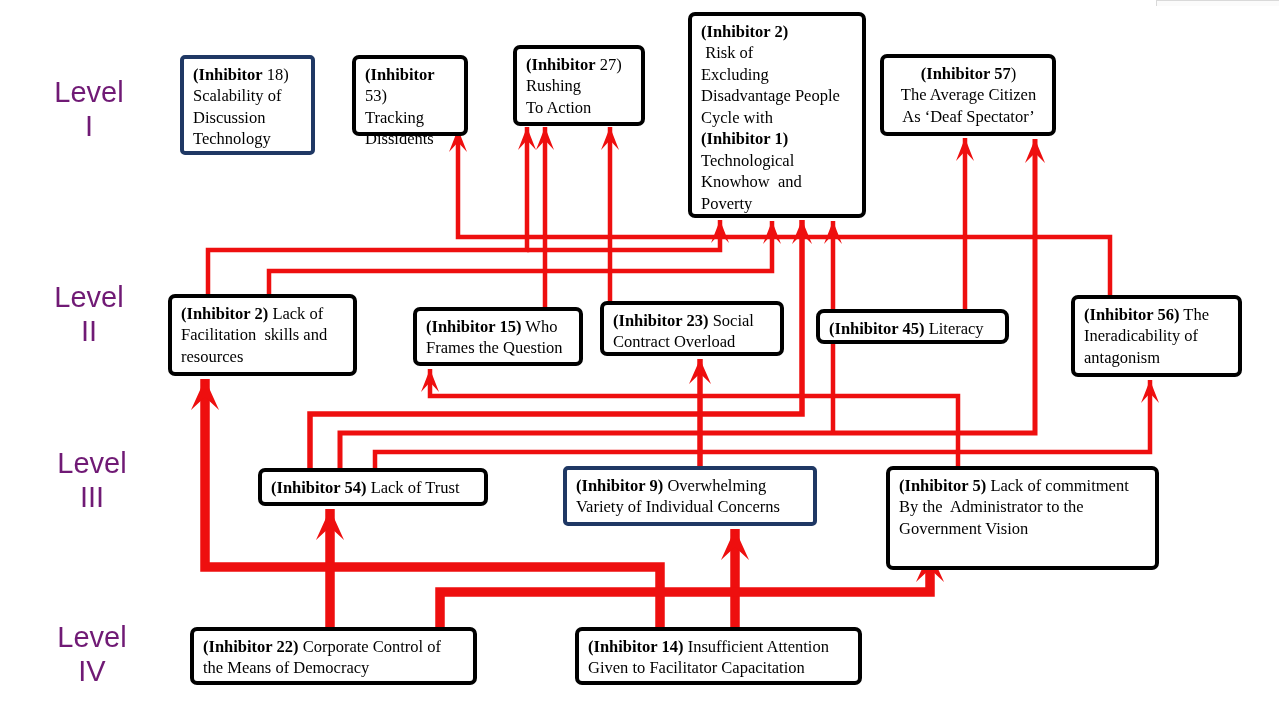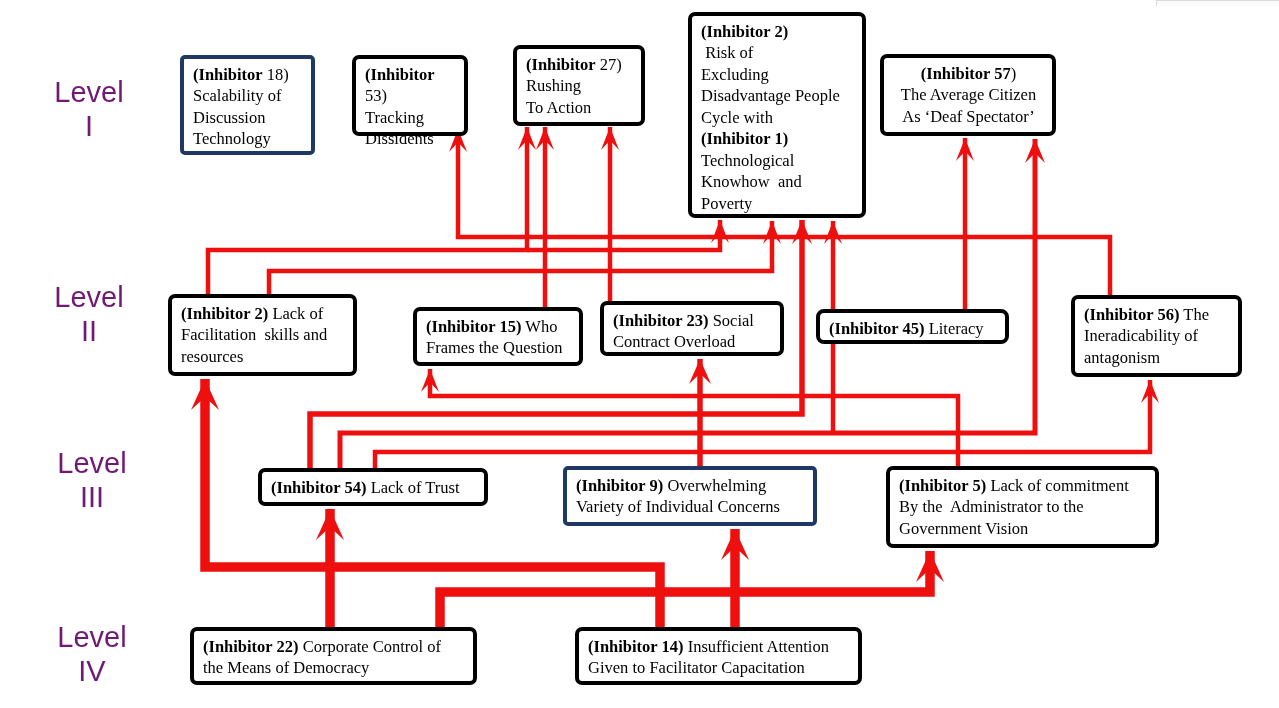--- a/index.html
+++ b/index.html
@@ -141,20 +141,20 @@
 Frames the Question</span></div>
     <div class="box" style="left: 600px; top: 301px; width: 184px; height: 55px;"><b>(Inhibitor 23)</b><span> Social
 Contract Overload</span></div>
     <div class="box" style="left: 816px; top: 309px; width: 193px; height: 35px; border-radius: 8px;"><b>(Inhibitor 45)</b><span> Literacy</span></div>
     <div class="box" style="left: 1071px; top: 295px; width: 171px; height: 82px;"><b>(Inhibitor 56)</b><span> The
 Ineradicability of
 antagonism</span></div>
     <div class="box" style="left: 258px; top: 468px; width: 230px; height: 38px;"><b>(Inhibitor 54)</b><span> Lack of Trust</span></div>
     <div class="box navy" style="left: 563px; top: 466px; width: 254px; height: 60px;"><b>(Inhibitor 9)</b><span> Overwhelming
 Variety of Individual Concerns</span></div>
-    <div class="box" style="left: 886px; top: 466px; width: 273px; height: 82px;"><b>(Inhibitor 5)</b><span> Lack of commitment
+    <div class="box" style="left: 886px; top: 466px; width: 273px; height: 104px;"><b>(Inhibitor 5)</b><span> Lack of commitment
 By the  Administrator to the
 Government Vision</span></div>
     <div class="box" style="left: 190px; top: 627px; width: 287px; height: 58px;"><b>(Inhibitor 22)</b><span> Corporate Control of
 the Means of Democracy</span></div>
     <div class="box" style="left: 575px; top: 627px; width: 287px; height: 58px;"><b>(Inhibitor 14)</b><span> Insufficient Attention
 Given to Facilitator Capacitation</span></div>
   </div>
 
 </body></html>

